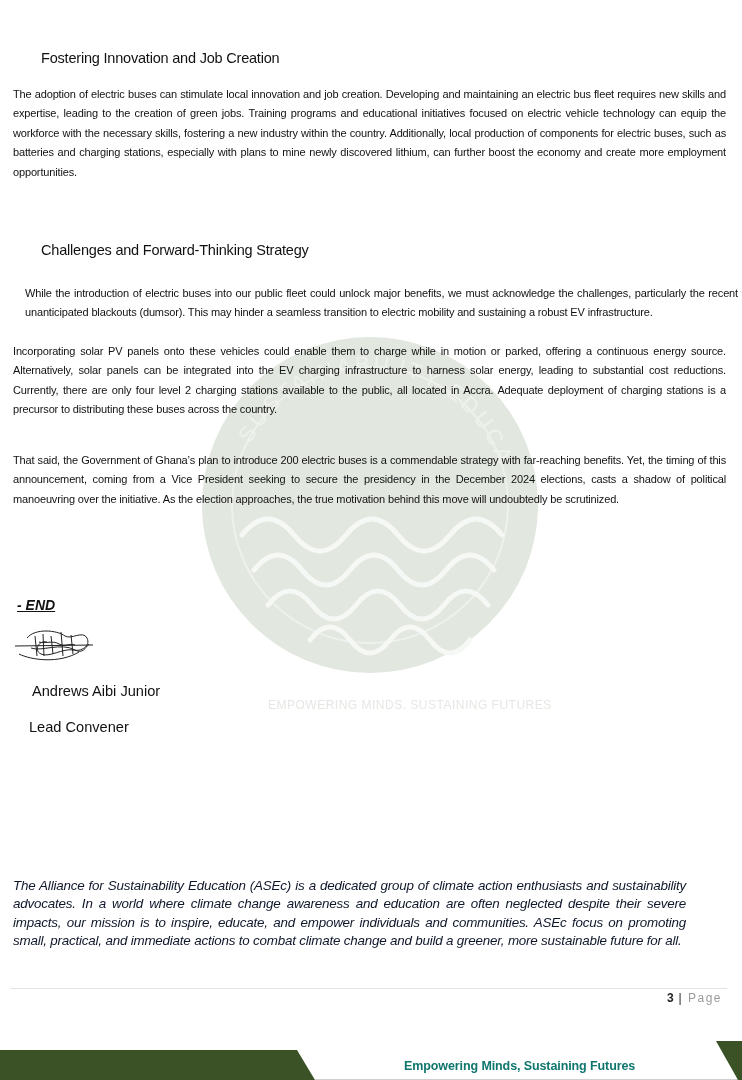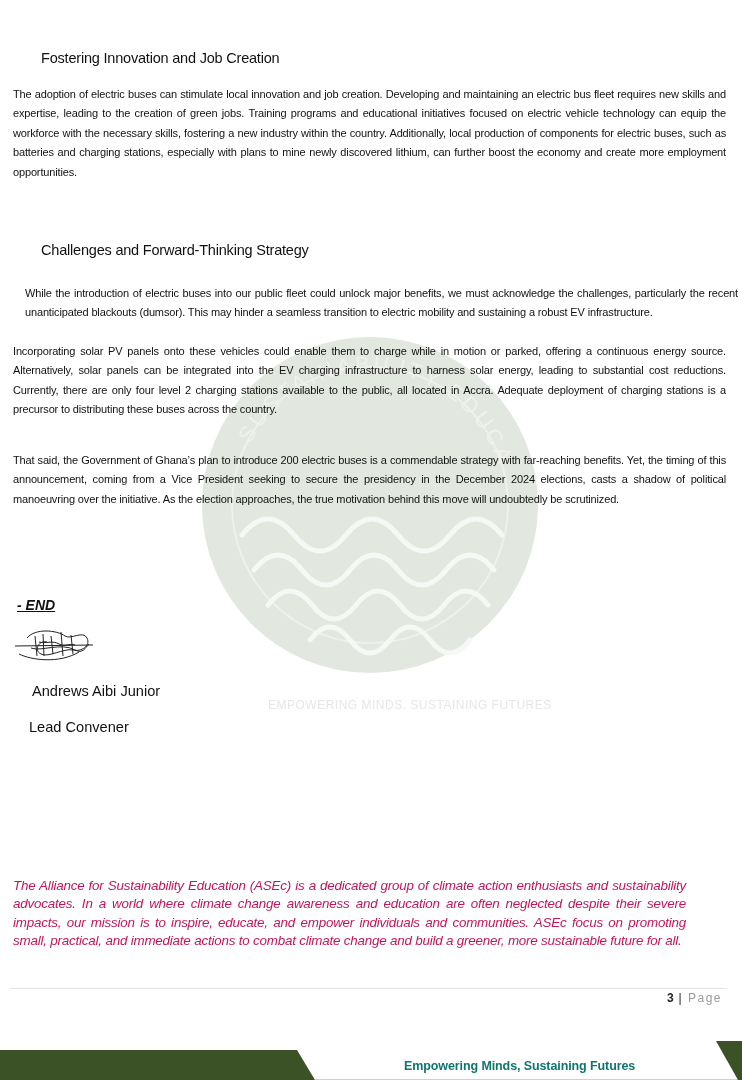--- a/index.html
+++ b/index.html
@@ -17,21 +17,21 @@
   .para {
     position: absolute; left: 0; width: 713px; font-size: 11px; line-height: 19.4px;
     text-align: justify; letter-spacing: -0.15px;
   }
   .end { position: absolute; left: 4px; top: 597px; font-size: 14px; font-weight: bold; font-style: italic; text-decoration: underline; }
   .sig { position: absolute; left: 0; top: 626px; width: 88px; height: 42px; }
   .name { position: absolute; left: 0; top: 683px; font-size: 14.6px; margin-left: 19px; }
   .role { position: absolute; left: 16px; top: 719px; font-size: 14.6px; }
   .about {
     position: absolute; left: 0; top: 877px; width: 673px; font-size: 13.4px; line-height: 18.3px;
-    text-align: justify; font-style: italic; color: #be185d; letter-spacing: -0.2px;
+    text-align: justify; font-style: italic; color: #0f172a; letter-spacing: -0.2px;
   }
   .rule { position: absolute; left: 10px; top: 988px; width: 717px; height: 1px; background: #e3e3e3; }
   .pagenum { position: absolute; right: 20px; top: 991px; font-size: 12px; color: #9a9a9a; letter-spacing: 1.5px; }
   .pagenum b { color: #222; letter-spacing: 0; }
   .footer-svg { position: absolute; left: 0; top: 1040px; width: 742px; height: 40px; z-index: 1; }
   .tagline {
     position: absolute; left: 404px; top: 1059px; font-size: 12.5px; font-weight: bold; color: #0f766e;
     z-index: 2; letter-spacing: -0.1px;
   }
   .wm-caption {

